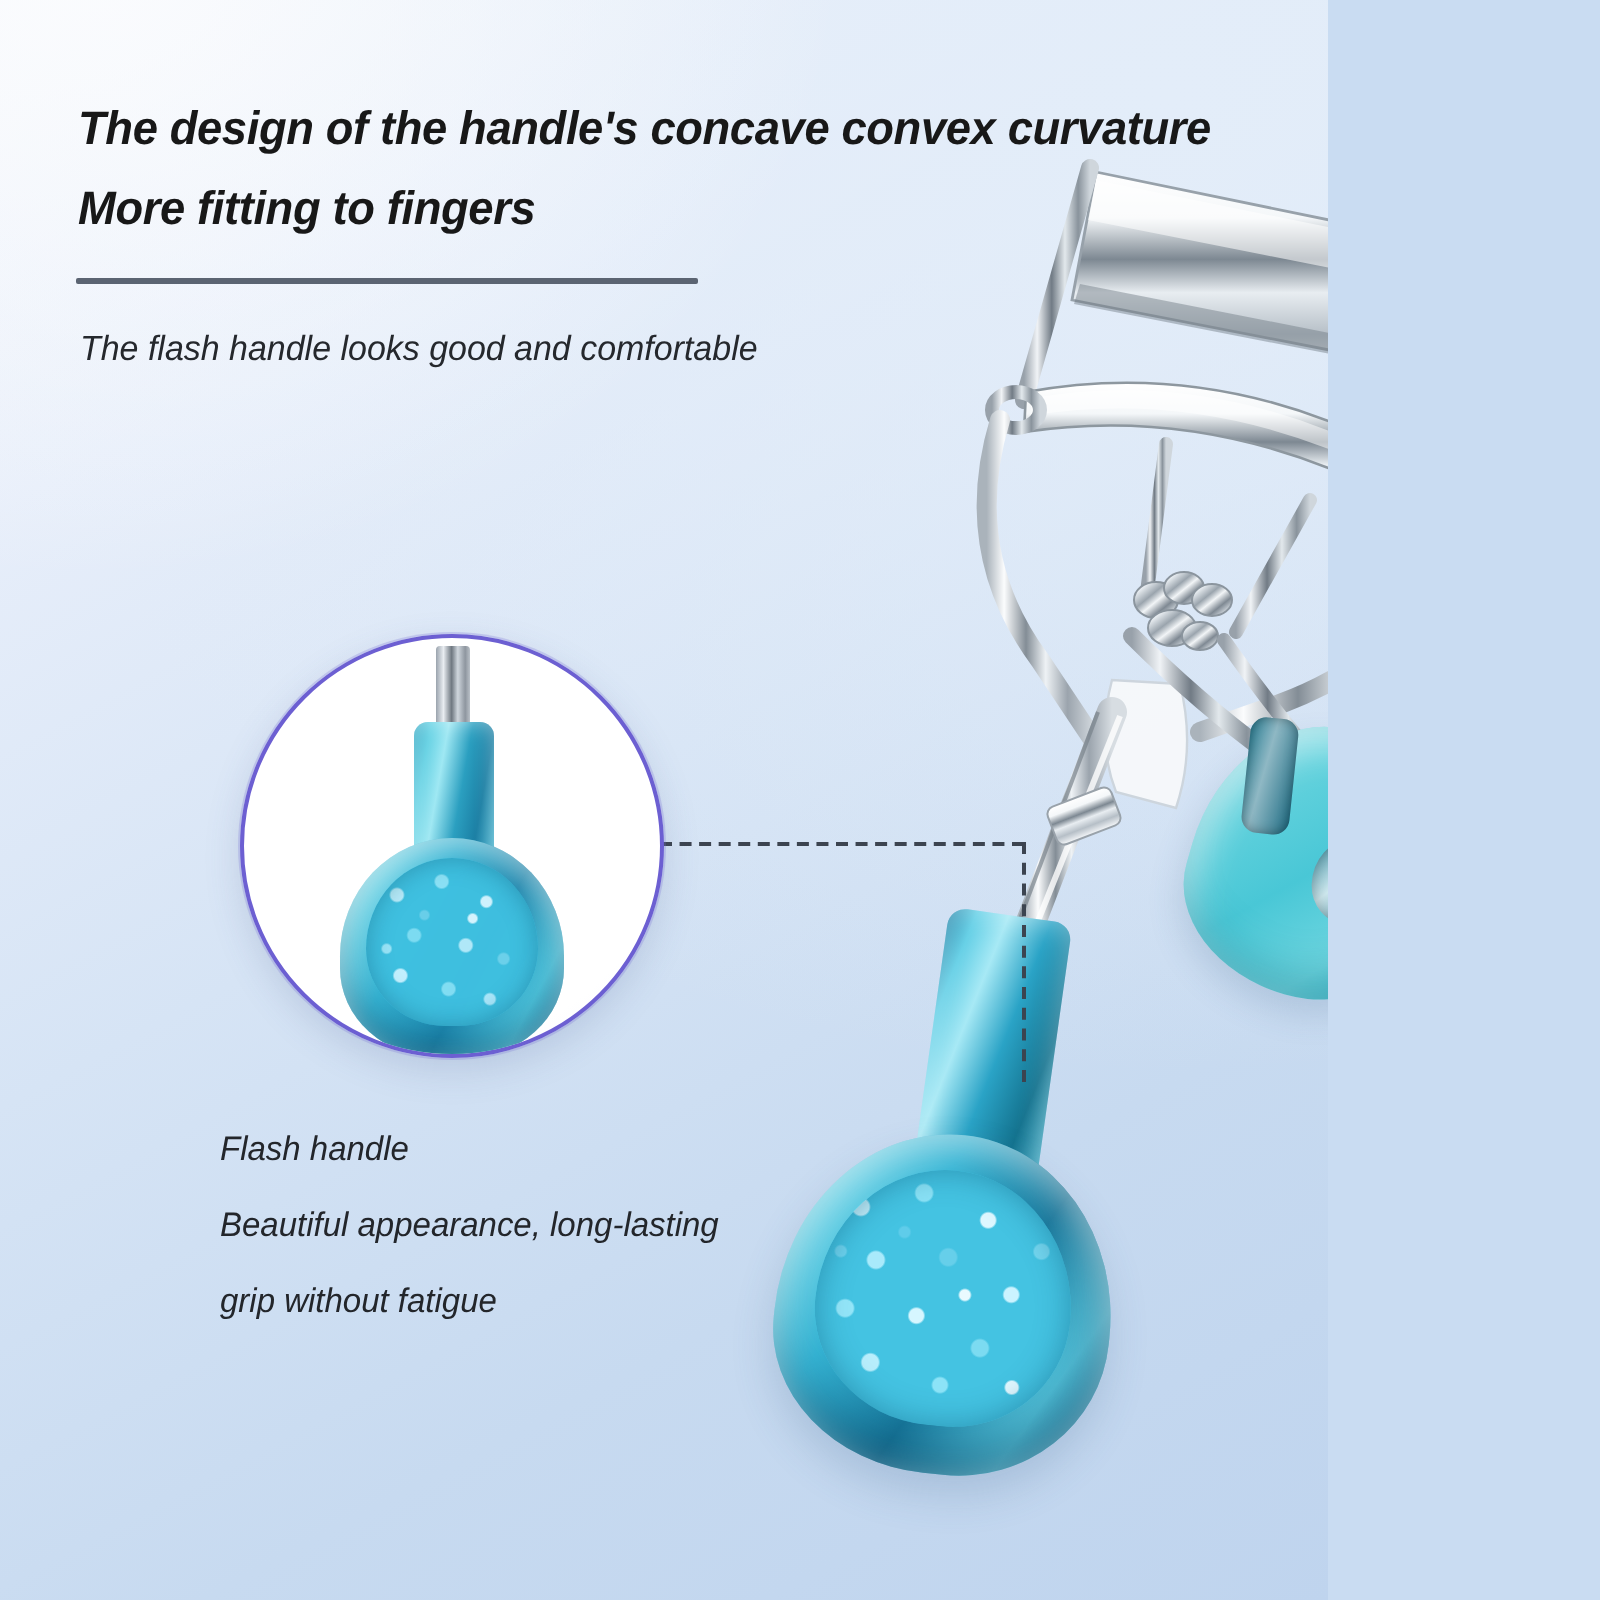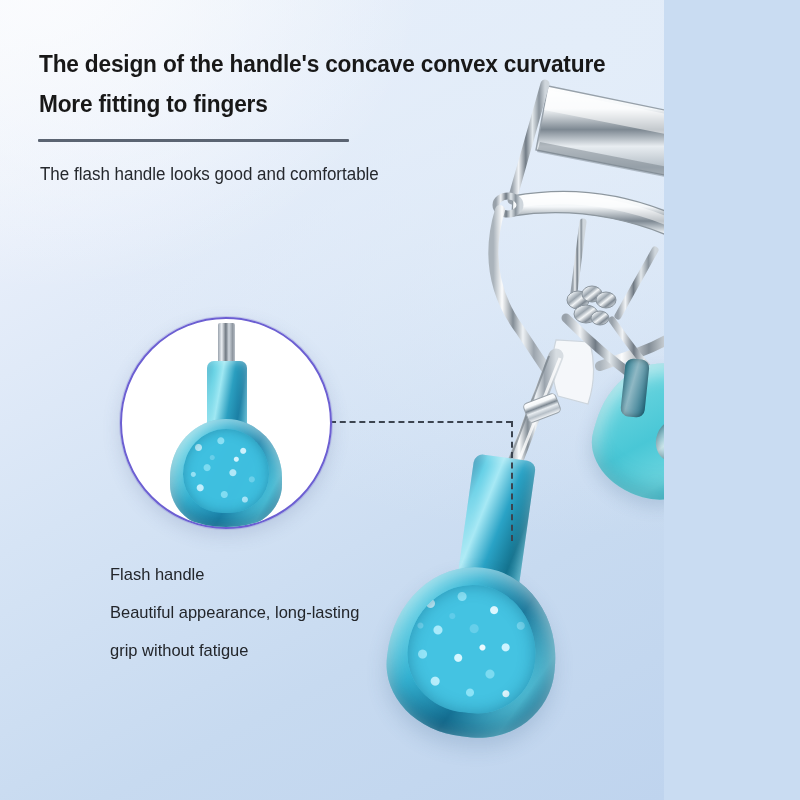--- a/index.html
+++ b/index.html
@@ -8,20 +8,21 @@
     width:800px;height:800px;overflow:hidden;
     font-family:"Liberation Sans","DejaVu Sans",sans-serif;
     background:#c9dcf2;
   }
   .stage{
     position:relative;width:664px;height:800px;overflow:hidden;
     background:
       radial-gradient(ellipse 620px 520px at 6% -4%, #fbfcfe 0%, rgba(251,252,254,0) 62%),
       radial-gradient(ellipse 900px 700px at 88% 6%, #e3edf9 0%, rgba(227,237,249,0) 70%),
       linear-gradient(152deg,#f4f7fb 0%,#e7eefa 22%,#d6e4f5 48%,#c7daf0 74%,#bfd4ee 100%);
+    font-style: italic;
   }
 
   
   .headline{
     position:absolute;left:39px;top:44px;width:620px;
     font-size:23.5px;font-weight:bold;line-height:40px;
     color:#181818;letter-spacing:-0.2px;
     transform:scaleX(0.965);transform-origin:left center;
     white-space:nowrap;
   }

